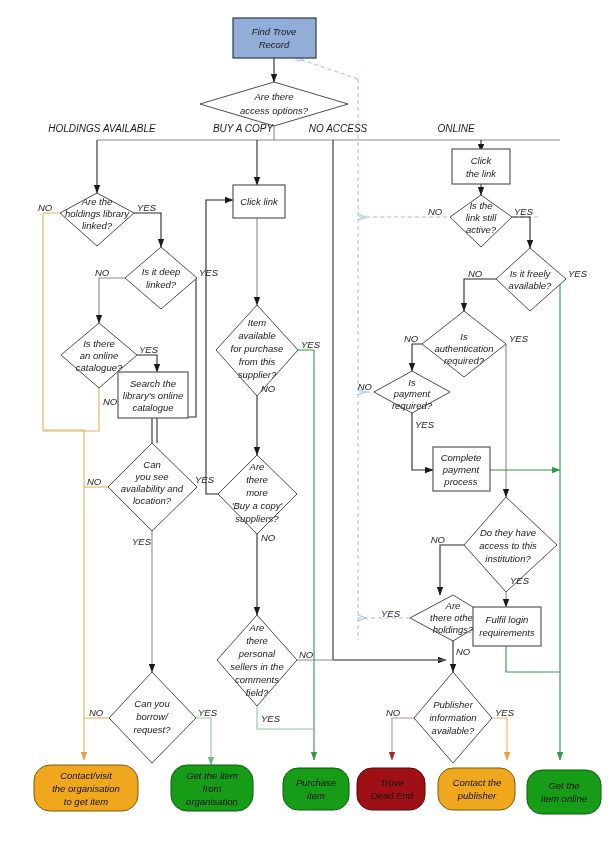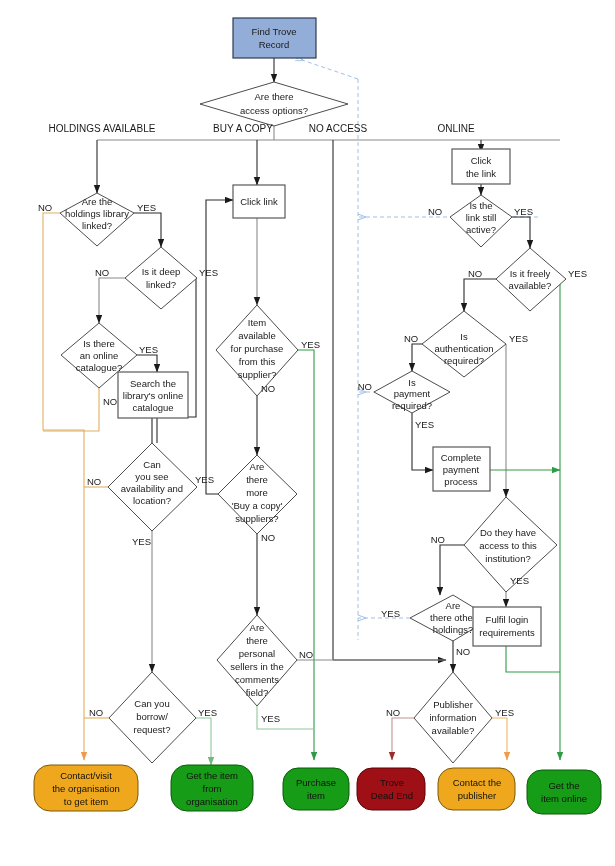--- a/index.html
+++ b/index.html
@@ -1,17 +1,17 @@
 <!DOCTYPE html>
 <html><head>
 <meta charset="utf-8">
 <style>
   html,body{margin:0;padding:0;background:#ffffff;}
   body{font-family:"Liberation Sans",sans-serif;}
-  #stage{position:relative;width:615px;height:866px;background:#fff;overflow:hidden;}
+  #stage{position:relative;width:615px;height:866px;background:#fff;overflow:hidden;font-style:italic;}
   svg{display:block;}
   .nodeText{font-family:"Liberation Sans",sans-serif;font-size:9.5px;fill:#1a1a1a;text-anchor:middle;dominant-baseline:middle;}
   .edgeLabel{font-family:"Liberation Sans",sans-serif;font-size:9.5px;fill:#1a1a1a;}
   .busLabel{font-family:"Liberation Sans",sans-serif;font-size:10px;fill:#1a1a1a;text-anchor:middle;}
   .termText{font-family:"Liberation Sans",sans-serif;font-size:9.5px;fill:#111;text-anchor:middle;dominant-baseline:middle;}
   .dia{fill:#ffffff;stroke:#4d4d4d;stroke-width:1;}
   .proc{fill:#ffffff;stroke:#595959;stroke-width:1.2;}
   .startbox{fill:#92add8;stroke:#2f3b52;stroke-width:1.2;}
   .ln{stroke:#2b2b2b;stroke-width:1.1;fill:none;}
   .ln-grey{stroke:#8a8a8a;stroke-width:1.1;fill:none;}

